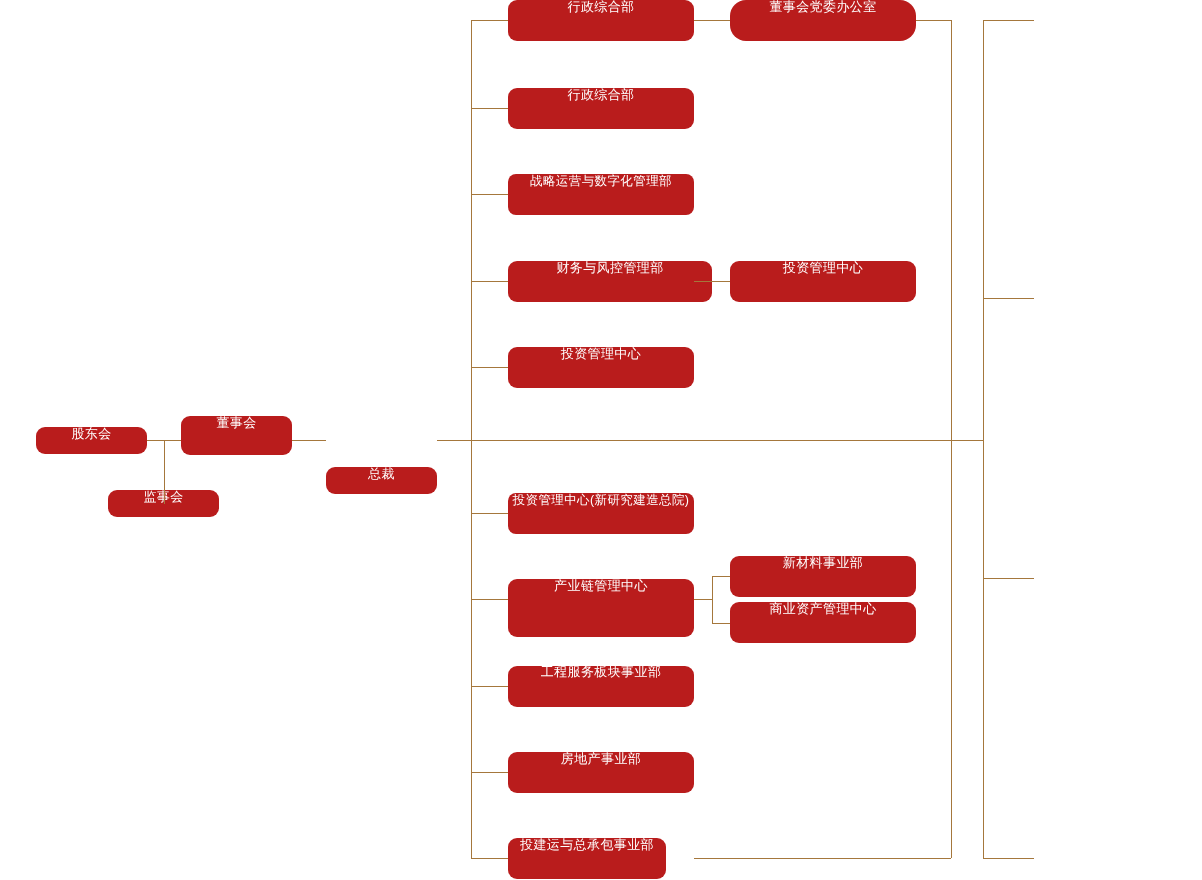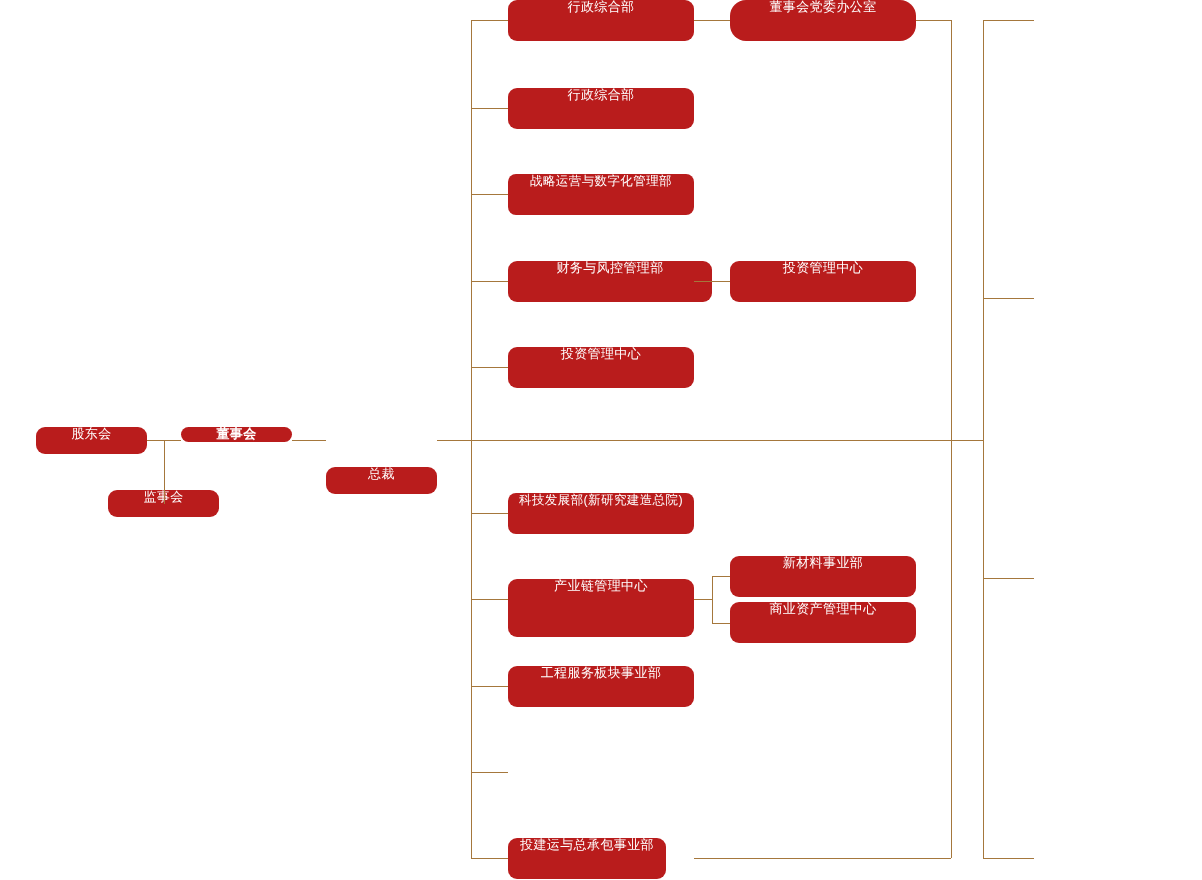--- a/index.html
+++ b/index.html
@@ -51,21 +51,21 @@
 </style>
 </head>
 <body>
 
 <div id="chart-root">
 
   <div class="node" style="left:36px; top:427px; width:111px; height:27px;">
     <span>股东会</span>
   </div>
 
-  <div class="node" style="left:181px; top:427px; width:111px; height:15px;font-weight:bold;">
+  <div class="node" style="left:181px; top:416px; width:111px; height:39px;">
     <span>董事会</span>
   </div>
 
   <div class="node" style="left:326px; top:427px; width:111px; height:27px;margin-top:40px;">
     <span>总裁</span>
   </div>
 
   <div class="node" style="left:108px; top:490px; width:111px; height:27px;">
     <span>监事会</span>
   </div>
@@ -108,34 +108,37 @@
     <span>董事会党委办公室</span>
   </div>
   <div class="connector h" style="left:694px; top:20px; width:36px;"></div>
 
   <div class="node" style="left:730px; top:261px; width:186px; height:41px;">
     <span>投资管理中心</span>
   </div>
   <div class="connector h" style="left:694px; top:281px; width:36px;"></div>
 
   <div class="node small" style="left:508px; top:493px; width:186px; height:41px;">
-    <span>科技发展部(新研究建造总院)</span>
+    <span>投资管理中心(新研究建造总院)</span>
   </div>
   <div class="connector h" style="left:471px; top:513px; width:37px;"></div>
 
   <div class="node" style="left:508px; top:579px; width:186px; height:58px;">
     <span>产业链管理中心</span>
   </div>
   <div class="connector h" style="left:471px; top:599px; width:37px;"></div>
 
-  <div class="node" style="left:508px; top:666px; width:186px; height:41px;">
+  <div class="node" style="left:508px; top:666px; width:186px; height:41px;font-family:Liberation Mono, monospace;">
     <span>工程服务板块事业部</span>
   </div>
   <div class="connector h" style="left:471px; top:686px; width:37px;"></div>
 
+  <div class="node" style="left:508px; top:752px; width:186px; height:41px;">
+    <span>房地产事业部</span>
+  </div>
   <div class="connector h" style="left:471px; top:772px; width:37px;"></div>
 
   <div class="node" style="left:508px; top:838px; width:158px; height:41px;">
     <span>投建运与总承包事业部</span>
   </div>
   <div class="connector h" style="left:471px; top:858px; width:37px;"></div>
 
   <div class="node" style="left:730px; top:602px; width:186px; height:41px;">
     <span>商业资产管理中心</span>
   </div>

